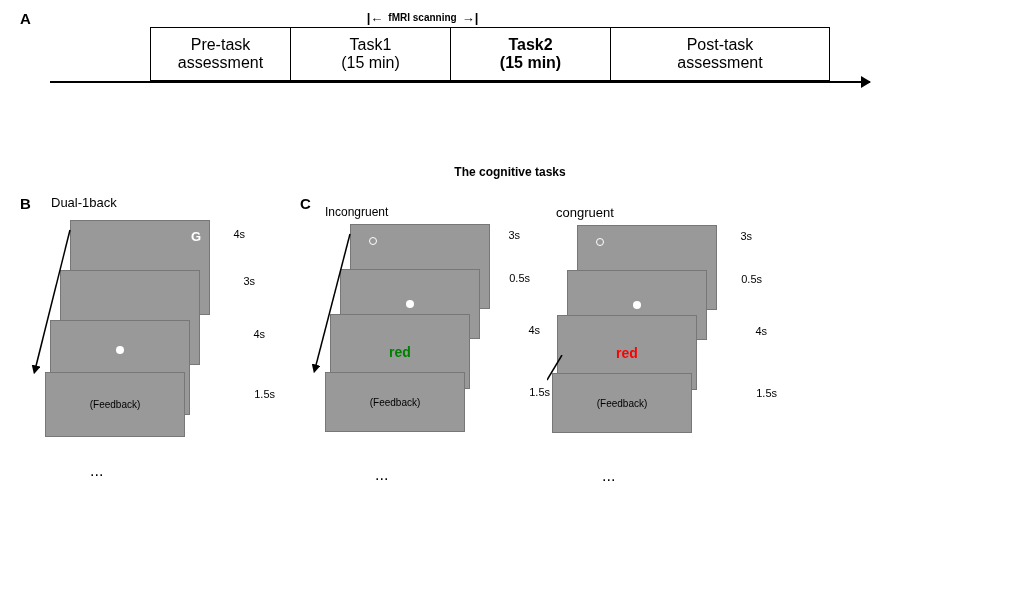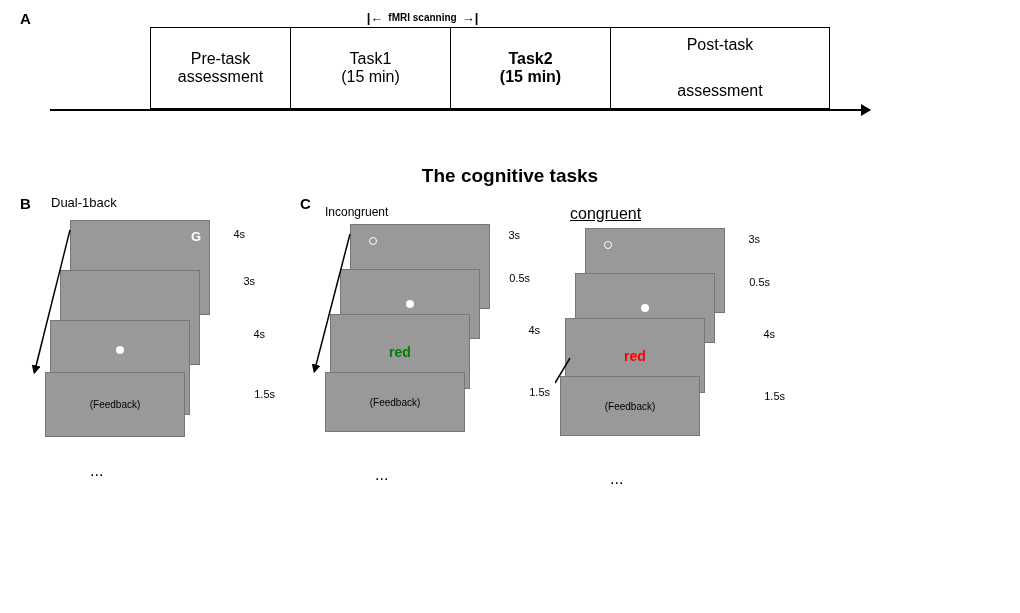--- a/index.html
+++ b/index.html
@@ -72,21 +72,21 @@
       display: flex;
       flex-direction: column;
       align-items: center;
       justify-content: center;
       min-height: 52px;
     }
     .task-box:last-child { border-right: none; }
     .task-box.pre { width: 140px; }
     .task-box.task1 { width: 160px; }
     .task-box.task2 { width: 160px; font-weight: bold; }
-    .task-box.post { width: 218px; gap: 28px; }
+    .task-box.post { width: 218px; }
 
     .timeline-arrow {
       width: 820px;
       height: 2px;
       background: #000;
       margin-left: 0px;
       position: relative;
       margin-top: 0;
     }
     .timeline-arrow::after {
@@ -99,21 +99,21 @@
       border-bottom: 6px solid transparent;
     }
 
     
     .cognitive-title {
       position: absolute;
       top: 165px;
       left: 0;
       right: 0;
       text-align: center;
-      font-size: 19px;
+      font-size: 12px;
       font-weight: bold;
     }
   </style>
 </head>
 <body>
 
 <div class="figure">
 
   <div class="section-a">
     <span class="section-label-a">A</span>
@@ -195,21 +195,21 @@
         </svg>
 
       </div>
 
       <div style="font-size:16px; margin-left:70px; margin-top:2px;">...</div>
     </div>
 
     <div style="flex:1; position:relative; margin-left:10px;">
       <div style="position:absolute; left:0; top:0; font-weight:bold; font-size:15px;">C</div>
 
-      <div style="display:flex; margin-left:25px; margin-top:10px; gap:20px;">
+      <div style="display:flex; margin-left:25px; margin-top:10px; gap:12px;">
 
         <div style="position:relative; width:215px;">
           <div style="font-size:12px; margin-bottom:5px;">Incongruent</div>
 
           <div style="position:relative; width:215px; height:240px;">
 
             <div style="position:absolute; top:0; left:25px; width:140px; height:85px; background:#999; border:1px solid #777;">
               <div style="width:8px; height:8px; border-radius:50%; border:1.5px solid #fff; background:transparent; position:absolute; top:12px; left:18px;"></div>
             </div>
             <span style="position:absolute; top:5px; right:20px; font-size:11px;">3s</span>
@@ -236,21 +236,21 @@
                   <path d="M0,0 L0,6 L6,3 z" fill="#000"></path>
                 </marker>
               </defs>
             </svg>
           </div>
 
           <div style="font-size:16px; margin-left:50px; margin-top:2px;">...</div>
         </div>
 
         <div style="position:relative; width:230px;">
-          <div style="font-size:16px; margin-bottom:5px; margin-left:10px;text-decoration:underline;">congruent</div>
+          <div style="font-size:13px; margin-bottom:5px; margin-left:4px;">congruent</div>
 
           <div style="position:relative; width:230px; height:240px;">
 
             <div style="position:absolute; top:0; left:25px; width:140px; height:85px; background:#999; border:1px solid #777;">
               <div style="width:8px; height:8px; border-radius:50%; border:1.5px solid #fff; background:transparent; position:absolute; top:12px; left:18px;"></div>
             </div>
             <span style="position:absolute; top:5px; right:30px; font-size:11px;">3s</span>
 
             <div style="position:absolute; top:45px; left:15px; width:140px; height:70px; background:#999; border:1px solid #777;">
               <div style="width:8px; height:8px; border-radius:50%; background:#fff; position:absolute; top:50%; left:50%; transform:translate(-50%,-50%);"></div>

